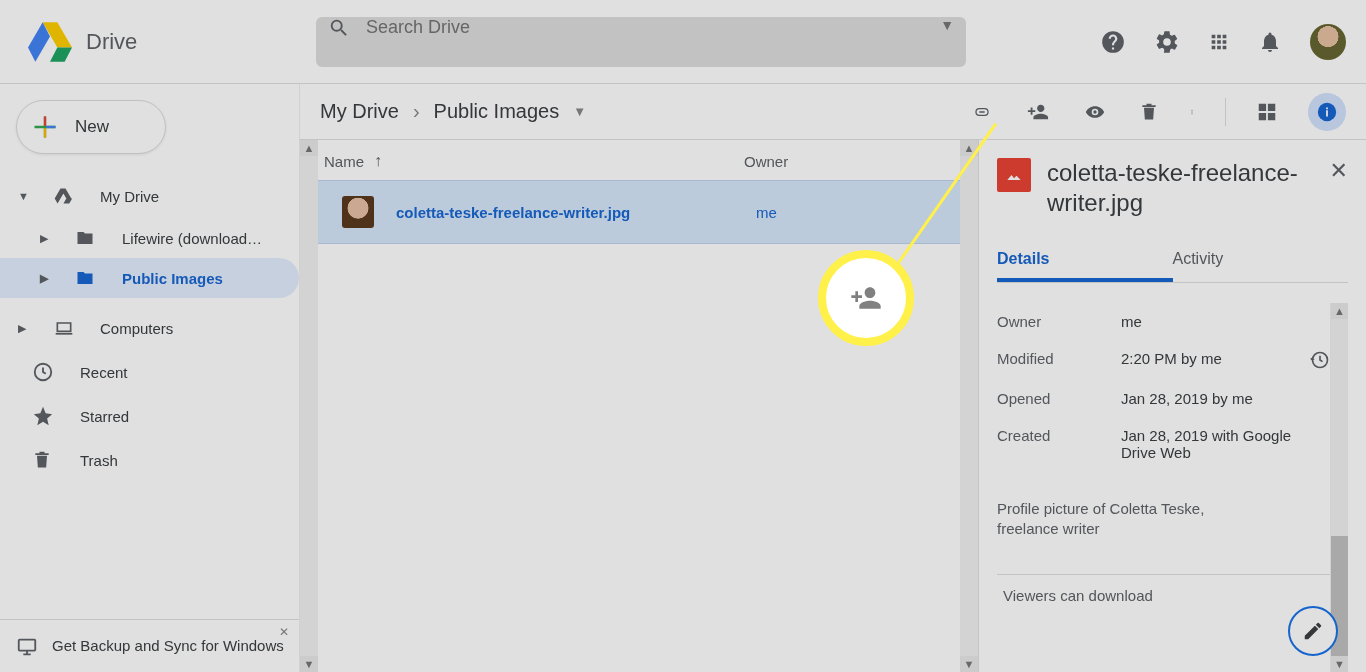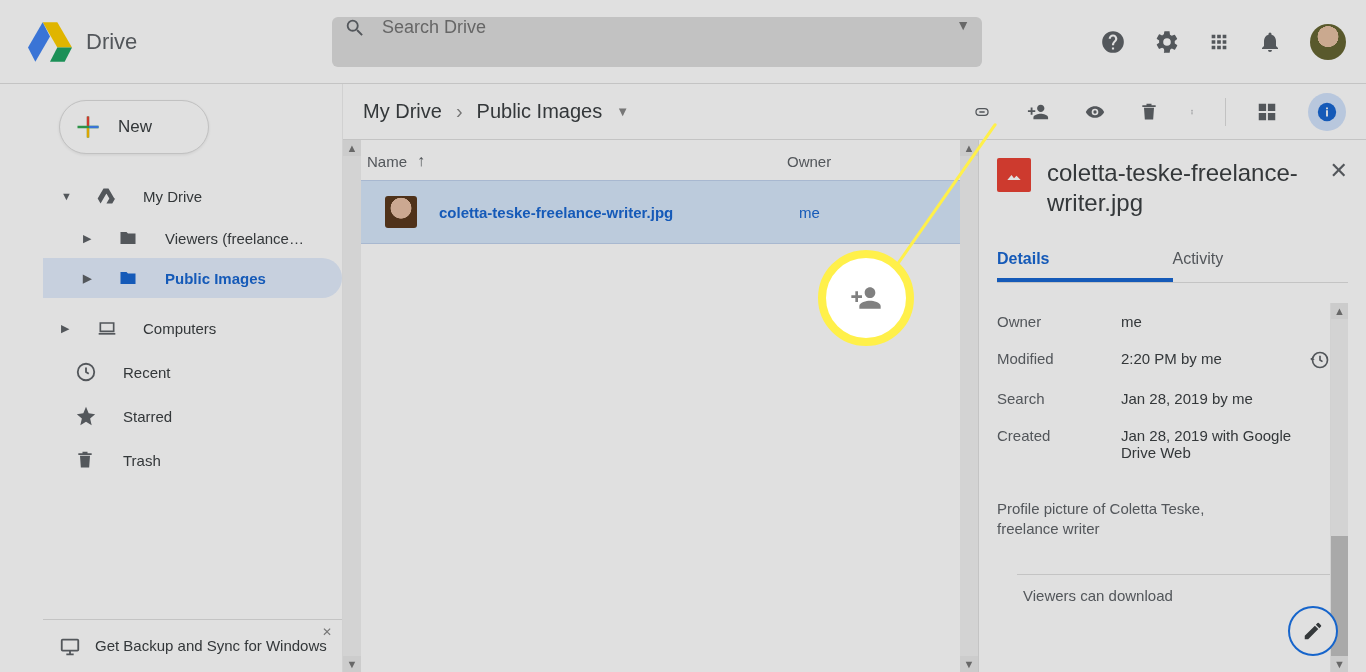--- a/index.html
+++ b/index.html
@@ -1,30 +1,30 @@
 <!DOCTYPE html>
 <html><head>
 <meta charset="utf-8">
 <style>
 * { box-sizing: border-box; margin: 0; padding: 0; font-family: Arial, sans-serif; }
 body { width: 1366px; height: 672px; overflow: hidden; position: relative; background: #fff; }
 .overlay { position: absolute; inset: 0; background: rgba(0,0,0,0.12); pointer-events: none; z-index: 100; }
-.header { height: 84px; display: flex; align-items: center; padding: 0 16px; border-bottom: 1px solid #e0e0e0; gap: 16px; }
+.header { height: 84px; display: flex; align-items: center; padding: 0 16px; border-bottom: 1px solid #e0e0e0; }
 .logo-section { width: 300px; display: flex; align-items: center; gap: 14px; padding-left: 12px; }
 .logo-icon { width: 44px; height: 40px; }
 .logo-text { font-size: 22px; color: #5f6368; }
 .search-bar { flex: 1; max-width: 650px; height: 50px; background: #ddd; border-radius: 6px; display: flex; align-items: flex-start; padding: 0 12px; gap: 16px; }
 .search-icon { color: #5f6368; font-size: 22px; }
 .search-input { flex: 1; border: none; background: transparent; font-size: 18px; color: #5f6368; outline: none; }
 .search-dd { font-size: 14px; color: #777; }
 .header-icons { margin-left: auto; display: flex; align-items: center; gap: 28px; padding-right: 4px; }
 .hicon { color: #5f6368; font-size: 22px; cursor: pointer; }
 .avatar { width: 36px; height: 36px; border-radius: 50%; background: radial-gradient(circle at 50% 35%, #e6c1a3 35%, #663 36%); }
 .main { display: flex; height: calc(100% - 84px); }
-.sidebar { width: 300px; padding-top: 16px; border-right: 1px solid #eee; position: relative; display: flex; flex-direction: column; margin-left: 43px; }
+.sidebar { width: 300px; padding-top: 16px; border-right: 1px solid #eee; position: relative; display: flex; flex-direction: column; }
 .new-btn { width: 150px; height: 54px; margin-left: 16px; border: 1px solid #dcdcdc; border-radius: 28px; background: #fff; display: flex; align-items: center; gap: 16px; padding-left: 14px; font-size: 17px; color: #3c4043; cursor: pointer; box-shadow: 0 1px 3px rgba(0,0,0,0.08); }
 .plus-icon { width: 28px; height: 28px; }
 .nav { margin-top: 20px; }
 .nav-item { display: flex; align-items: center; height: 44px; padding-left: 18px; gap: 24px; font-size: 15px; color: #3c4043; cursor: pointer; border-radius: 0 22px 22px 0; }
 .nav-item.child { padding-left: 40px; font-size: 15px; color: #3c4043; height: 40px; }
 .nav-item.child .folder { color: #5f6368; }
 .nav-item.active { background: #e3edfd; color: #1967d2; font-weight: 600; }
 .nav-item.active .folder { color: #1967d2; }
 .tri { font-size: 11px; color: #5f6368; width: 10px; }
 .nicon { color: #5f6368; font-size: 20px; width: 24px; }
@@ -63,21 +63,21 @@
 .dp-tab { flex: 1; padding: 10px 0; font-size: 16px; color: #5f6368; cursor: pointer; }
 .dp-tab.active { color: #1967d2; font-weight: 600; border-bottom: 4px solid #1967d2; }
 .dp-body { flex: 1; padding-top: 20px; display: flex; position: relative; }
 .dp-content { flex: 1; }
 .meta-row { display: flex; padding: 10px 0; font-size: 15px; }
 .meta-label { width: 124px; color: #5f6368; }
 .meta-value { flex: 1; color: #3c4043; }
 .history-icon { color: #5f6368; font-size: 18px; margin-left: 6px; }
 .desc { margin-top: 28px; font-size: 15px; color: #5f6368; line-height: 1.35; padding-right: 60px; }
 .edit-fab { position: absolute; right: 10px; bottom: 16px; width: 50px; height: 50px; border-radius: 50%; border: 2px solid #1a73e8; color: #3c4043; display: flex; align-items: center; justify-content: center; font-size: 22px; cursor: pointer; background: #fff; }
-.footer-note { border-top: 1px solid #e0e0e0; padding: 12px 6px 6px 6px; font-size: 15px; color: #5f6368; margin-left: 20px; }
+.footer-note { border-top: 1px solid #e0e0e0; padding: 12px 6px 6px 6px; font-size: 15px; color: #5f6368; }
 .psbar { width: 18px; background: #f1f1f1; display: flex; flex-direction: column; border-left: 1px solid #eee; }
 .psbar .up,.psbar .down { height: 16px; text-align: center; font-size: 11px; color: #777; line-height: 16px; background: #e9e9e9; }
 .psbar .handle { height: 120px; background: #c1c1c1; margin-top: auto; }
 .callout-line { position: absolute; width: 190px; height: 3px; background: #fff04a; transform-origin: right center; z-index: 200; right: 370px; top: 122px; transform: rotate(-55deg); border-radius: 2px; }
 .callout-circle { position: absolute; width: 96px; height: 96px; border-radius: 50%; background: #fff; border: 8px solid #fff04a; z-index: 201; display: flex; align-items: center; justify-content: center; top: 250px; right: 452px; }
 .callout-circle .inner-icon { font-size: 34px; color: #808080; }
 svg { display: block; }
 </style>
 </head>
 <body>
@@ -157,21 +157,21 @@
           </span>
         <span>My Drive</span>
       </div>
       <div class="nav-item child">
         <span class="tri">▶</span>
         <span class="folder">
             <svg width="22" height="18" viewBox="0 0 24 24" fill="#5f6368">
               <path d="M10 4H2v16h20V6H12l-2-2z"></path>
             </svg>
           </span>
-        <span>Viewers (freelance…</span>
+        <span>Lifewire (download…</span>
       </div>
       <div class="nav-item child active">
         <span class="tri">▶</span>
         <span class="folder">
             <svg width="22" height="18" viewBox="0 0 24 24" fill="#1967d2">
               <path d="M10 4H2v16h20V6H12l-2-2z"></path>
             </svg>
           </span>
         <span>Public Images</span>
       </div>
@@ -326,21 +326,21 @@
                 <span class="meta-label">Modified</span>
                 <span class="meta-value">2:20 PM by me</span>
                 <span class="history-icon">
                   <svg width="20" height="20" viewBox="0 0 24 24" fill="none" stroke="#5f6368" stroke-width="2">
                     <path d="M3 12a9 9 0 109-9 9 9 0 00-9 9zm0 0l-2-2m2 2l2-2"></path>
                     <path d="M12 7v5l3 2"></path>
                   </svg>
                 </span>
               </div>
             <div class="meta-row">
-                <span class="meta-label">Search</span>
+                <span class="meta-label">Opened</span>
                 <span class="meta-value">Jan 28, 2019 by me</span>
               </div>
             <div class="meta-row">
                 <span class="meta-label">Created</span>
                 <span class="meta-value">Jan 28, 2019 with Google Drive Web</span>
               </div>
             <div class="desc">Profile picture of Coletta Teske, freelance writer</div>
             <div class="edit-fab">
                 <svg width="22" height="22" viewBox="0 0 24 24" fill="#3c4043">
                   <path d="M3 17.25V21h3.75L17.81 9.94l-3.75-3.75L3 17.25zM20.71 7.04a1 1 0 000-1.41l-2.34-2.34a1 1 0 00-1.41 0l-1.83 1.83 3.75 3.75 1.83-1.83z"></path>

